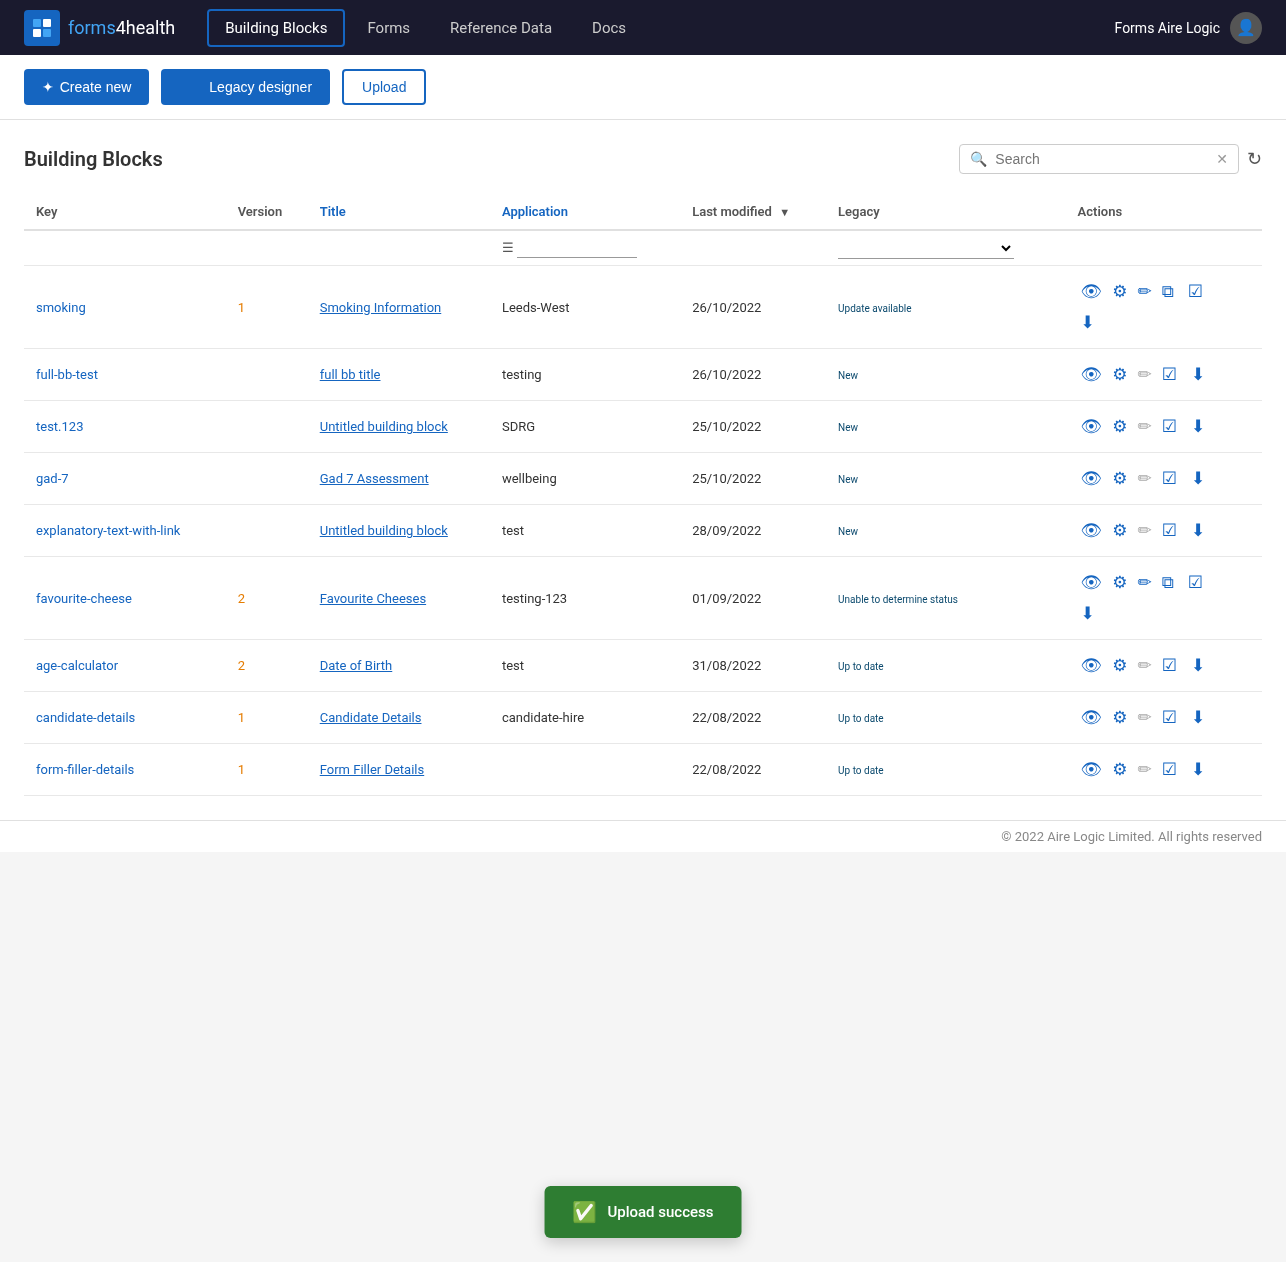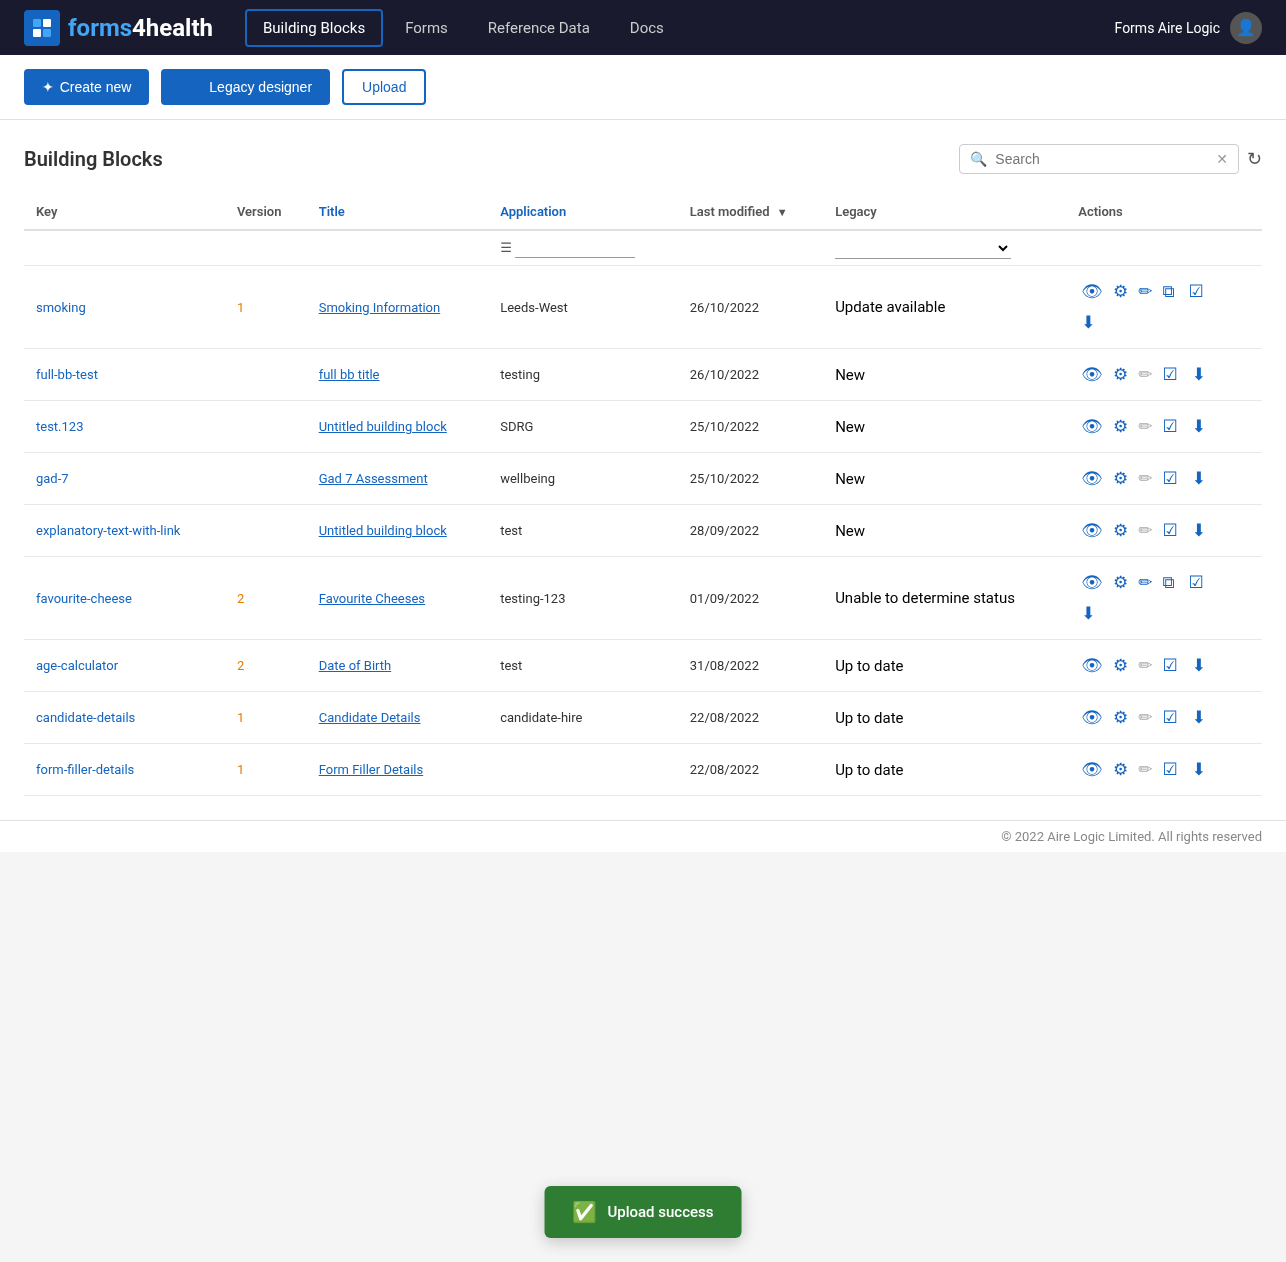--- a/index.html
+++ b/index.html
@@ -25,21 +25,21 @@
       background: #1565c0;
       border-radius: 4px;
       display: flex;
       align-items: center;
       justify-content: center;
       margin-right: 8px;
       font-weight: bold;
       font-size: 18px;
       color: #fff;
     }
-    .logo-text { font-size: 24px; font-weight: 700; color: #fff; }
+    .logo-text { font-size: 18px; font-weight: 400; color: #fff; }
     .logo-text span { color: #42a5f5; }
     .nav-links { display: flex; gap: 4px; flex: 1; }
     .nav-link {
       padding: 8px 16px;
       color: #ccc;
       cursor: pointer;
       border-radius: 4px;
       font-size: 15px;
       text-decoration: none;
       border: 2px solid transparent;
@@ -192,21 +192,21 @@
       background: none;
       border: none;
       cursor: pointer;
       padding: 3px;
       font-size: 17px;
     }
     .action-btn.blue { color: #1565c0; }
     .action-btn.grey { color: #aaa; }
 
     
-    .status-text { font-size: 15px; color: #000000; }
+    .status-text { font-size: 10px; color: #0c4a6e; }
 
     
     .toast {
       position: fixed;
       bottom: 24px;
       left: 50%;
       transform: translateX(-50%);
       background: #2e7d32;
       color: #fff;
       padding: 14px 28px;

